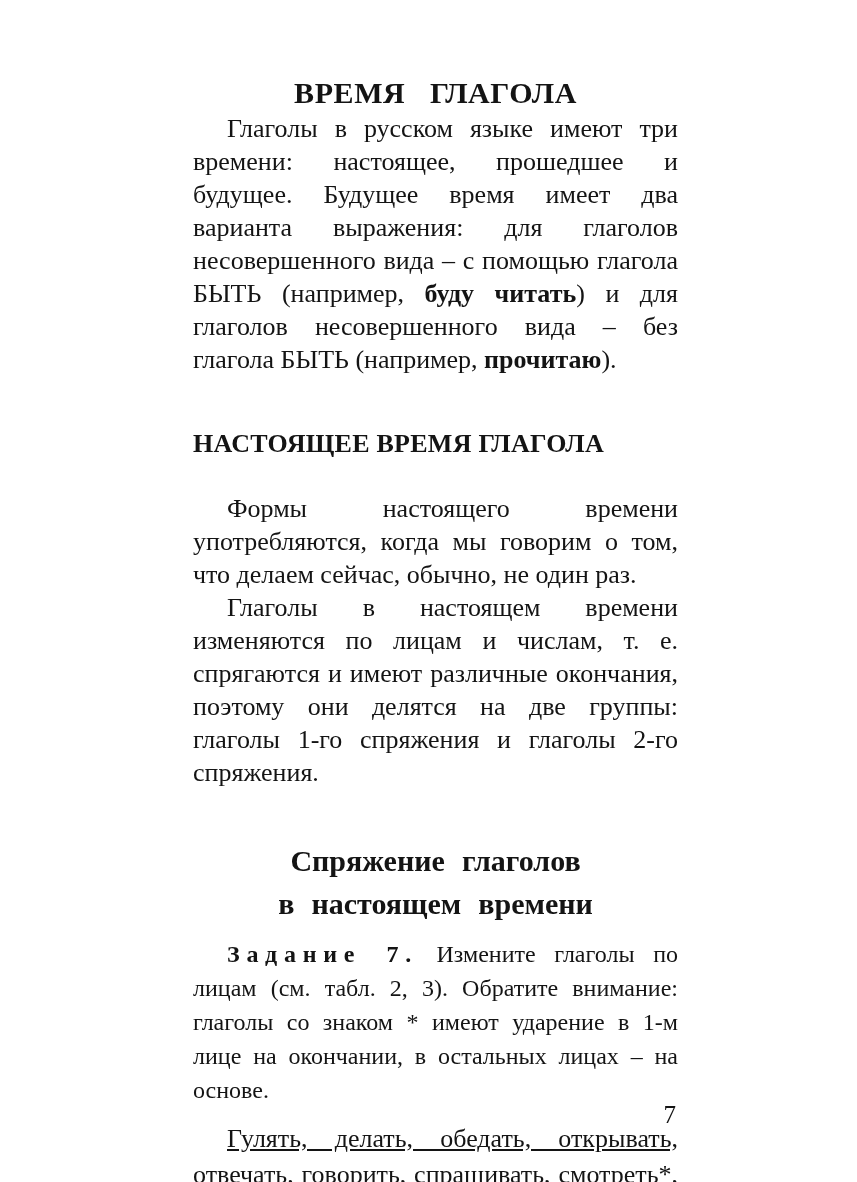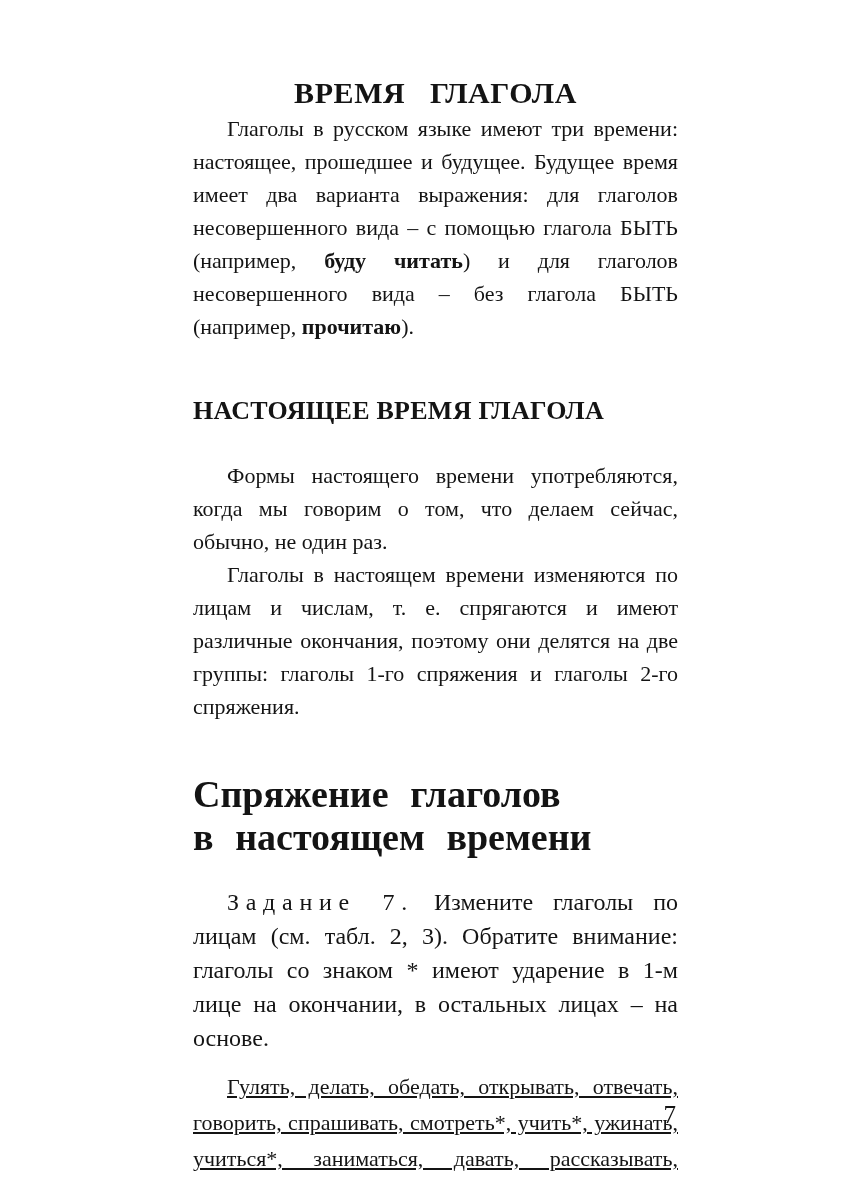--- a/index.html
+++ b/index.html
@@ -27,52 +27,53 @@
     padding-top: 74px;
     text-align: center;
     font-size: 30px;
     font-weight: bold;
     letter-spacing: 0.02em;
     word-spacing: 0.55em;
     line-height: 38px;
   }
   p.body {
     margin: 0;
-    font-size: 22px;
+    font-size: 26px;
     line-height: 33px;
     text-align: justify;
     text-indent: 34px;
   }
   .first-para {
     margin-top: 114px;
   }
   h2.section-heading {
     margin: 52px 0 32px 0;
     font-size: 26px;
     font-weight: bold;
     line-height: 32px;
     letter-spacing: 0.01em;
   }
   h2.sub-heading {
-    margin: 50px 0 26px 0;
-    font-size: 38px;
+    margin: 50px 0 12px 0;
+    text-align: center;
+    font-size: 30px;
     font-weight: bold;
     line-height: 43px;
     word-spacing: 0.32em;
   }
   h2.sub-heading .line {
     display: block;
   }
   p.task {
     font-size: 24px;
     line-height: 34px;
     margin-bottom: 14px;
   }
   .task-label {
-    font-weight: normal;
+    font-weight: bold;
     letter-spacing: 0.28em;
   }
   p.words {
     line-height: 36px;
     word-spacing: 0.04em;
     text-decoration: underline;
   }
   .page-number {
     position: absolute;
     top: 1100px;

